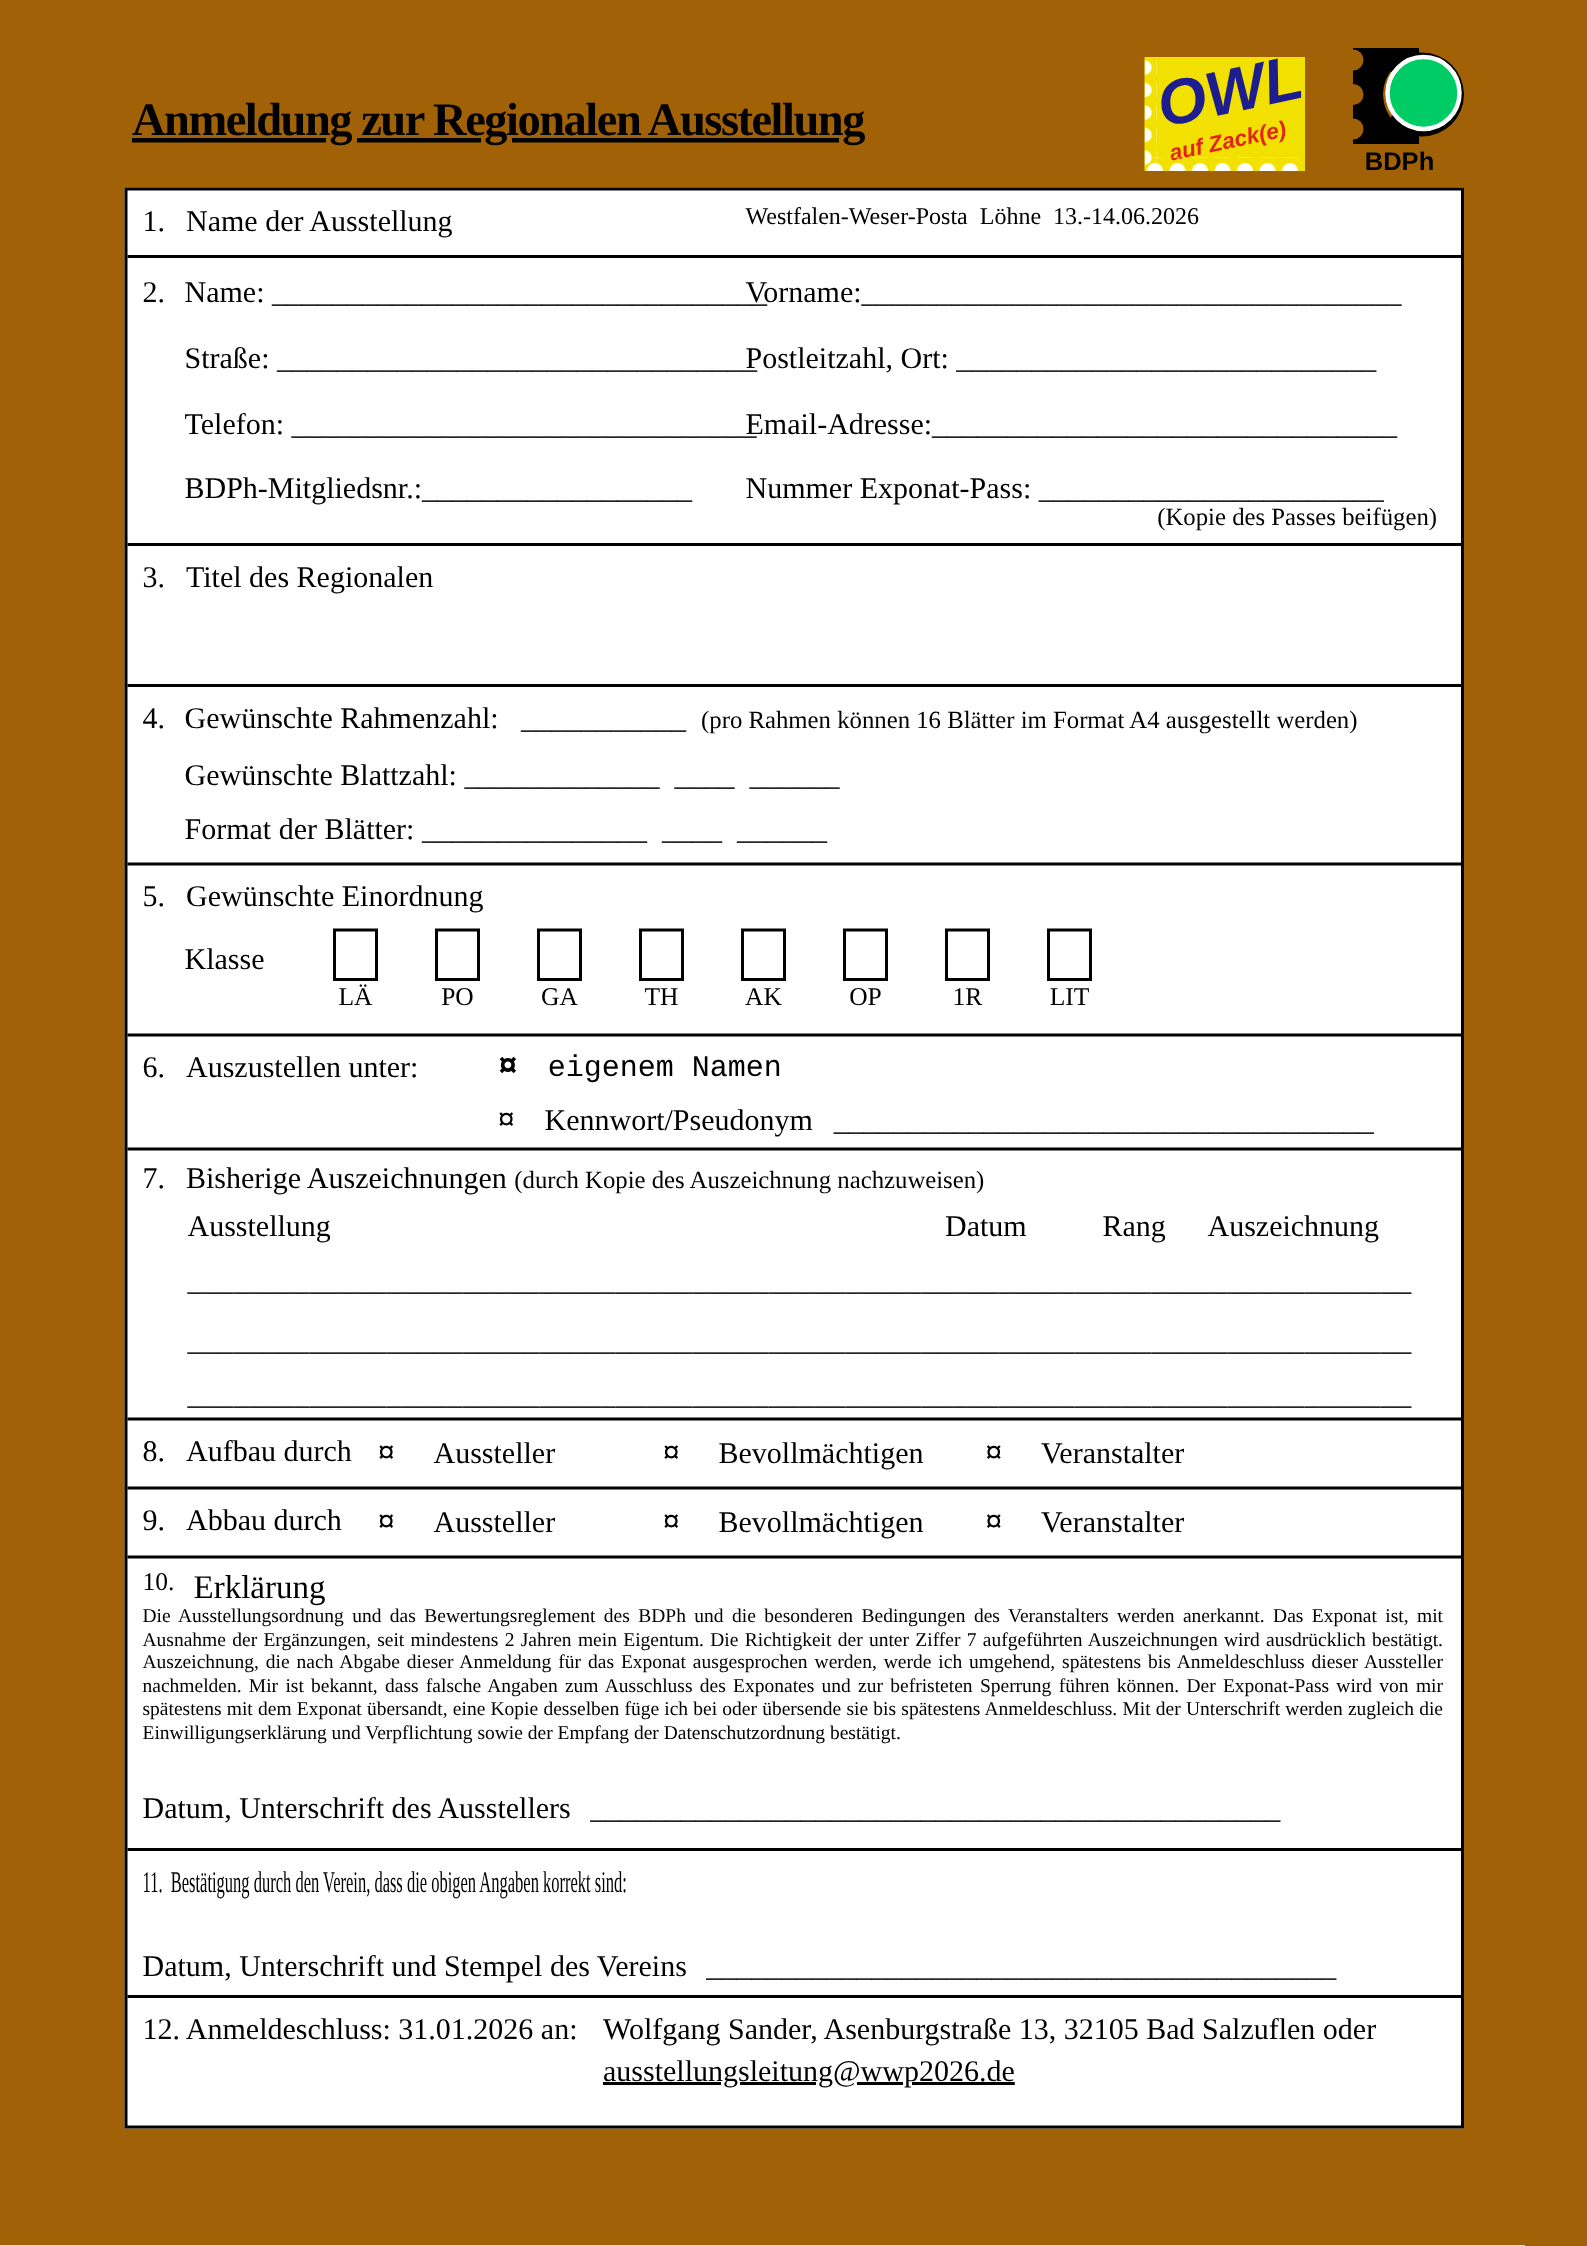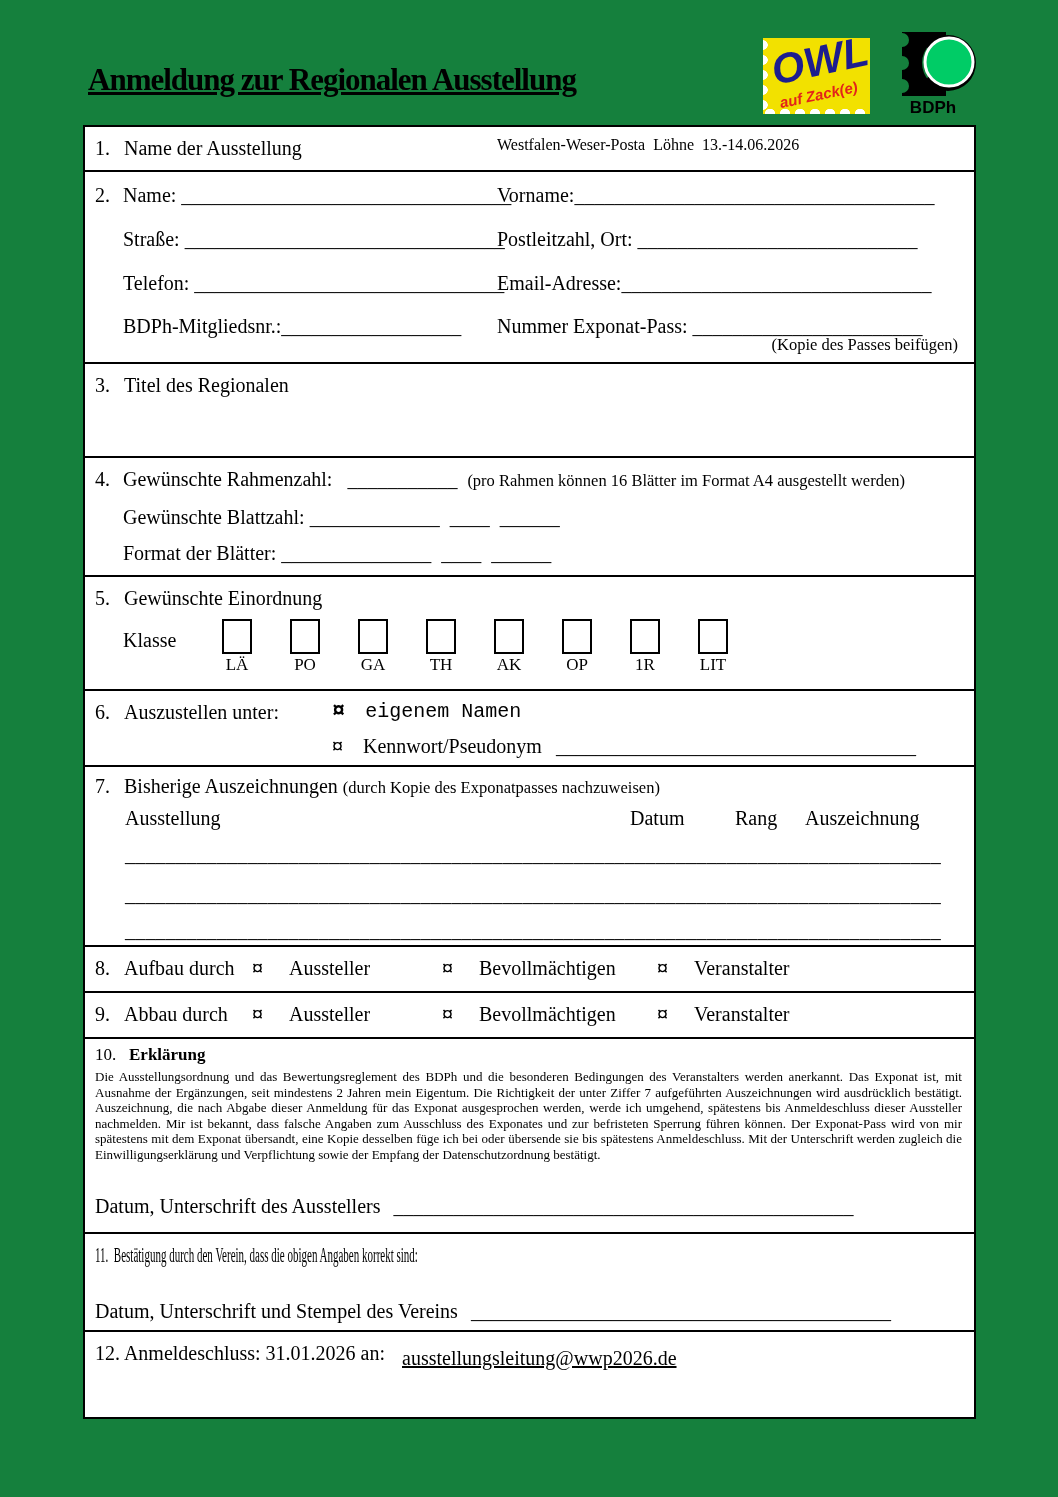--- a/index.html
+++ b/index.html
@@ -1,21 +1,21 @@
 <!DOCTYPE html>
 <html><head>
 <meta charset="utf-8">
 <style>
   html,body { margin:0; padding:0; background:#ffffff; }
   body {
     width:1058px; height:1497px;
     font-family:"Liberation Serif","DejaVu Serif",serif;
     color:#000;
   }
-  .page { position:relative; width:1058px; height:1497px; background:#15803d; overflow:hidden; }
+  .page { position:relative; width:1058px; height:1497px; background:#a16207; overflow:hidden; }
 
   
   .title {
     position:absolute; left:88px; top:62px; margin:0;
     font-size:31px; font-weight:bold; letter-spacing:-1px;
     text-decoration:underline;
     text-decoration-thickness:3px;
   }
   .logos { position:absolute; left:763px; top:32px; width:215px; height:85px; }
   .owl-logo {
@@ -110,21 +110,21 @@
 
   .r8, .r9 { height:46px; }
   .r8 .num, .r9 .num { top:10px; }
   .r8 .lbl, .r9 .lbl { position:absolute; left:39px; top:10px; }
   .optrow { position:absolute; top:8px; }
   .p0 { left:167px; } .p1 { left:357px; } .p2 { left:572px; }
   .optrow .olabel { margin-left:26px; font-size:20px; }
 
   .r10 { height:195px; }
   .r10 .num { top:6px; font-size:17px; }
-  .r10 .lbl { position:absolute; left:44px; top:6px; font-size:17px;font-weight:bold; }
+  .r10 .lbl { position:absolute; left:44px; top:6px; font-size:22px; }
   .r10 .body {
     position:absolute; left:10px; right:12px; top:30px;
     font-size:13px; line-height:1.2; white-space:normal; text-align:justify;
   }
   .sig { position:absolute; left:10px; }
   .r10 .sig { top:156px; }
   .sigline { margin-left:8px; }
 
   .r11 { height:98px; }
   .r11 .condensed {
@@ -246,21 +246,21 @@
 
     <div class="row r6">
       <span class="num">6.</span>
       <span class="lbl">Auszustellen unter:</span>
       <span class="opt o0"><span class="mark">¤</span><span class="olabel">eigenem Namen</span></span>
       <span class="opt o1"><span class="mark">¤</span><span class="olabel">Kennwort/Pseudonym</span><span class="oline">____________________________________</span></span>
     </div>
 
     <div class="row r7">
       <span class="num">7.</span>
-      <span class="lbl"><span>Bisherige Auszeichnungen</span> <span class="note">(durch Kopie des Exponatpasses nachzuweisen)</span></span>
+      <span class="lbl"><span>Bisherige Auszeichnungen</span> <span class="note">(durch Kopie des Auszeichnung nachzuweisen)</span></span>
       <span class="hdr h1">Ausstellung</span>
       <span class="hdr h2">Datum</span>
       <span class="hdr h3">Rang</span>
       <span class="hdr h4">Auszeichnung</span>
       <span class="aline l0">________________________________________________________________________________</span>
       <span class="aline l1">________________________________________________________________________________</span>
       <span class="aline l2">________________________________________________________________________________</span>
     </div>
 
     <div class="row r8">
@@ -287,18 +287,19 @@
     </div>
 
     <div class="row r11">
       <div class="condensed"><span>11.</span>&nbsp;&nbsp;<span>Bestätigung durch den Verein, dass die obigen Angaben korrekt sind:</span></div>
       <div class="sig"><span>Datum, Unterschrift und Stempel des Vereins</span> <span class="sigline">__________________________________________</span></div>
     </div>
 
     <div class="row r12">
       <span class="labelgrp"><span>12.</span> <span>Anmeldeschluss: 31.01.2026 an:</span></span>
       <div class="contact">
+        <div>Wolfgang Sander, Asenburgstraße 13, 32105 Bad Salzuflen oder</div>
         <div class="email">ausstellungsleitung@wwp2026.de</div>
       </div>
     </div>
 
   </div>
 </div>
 
 </body></html>

